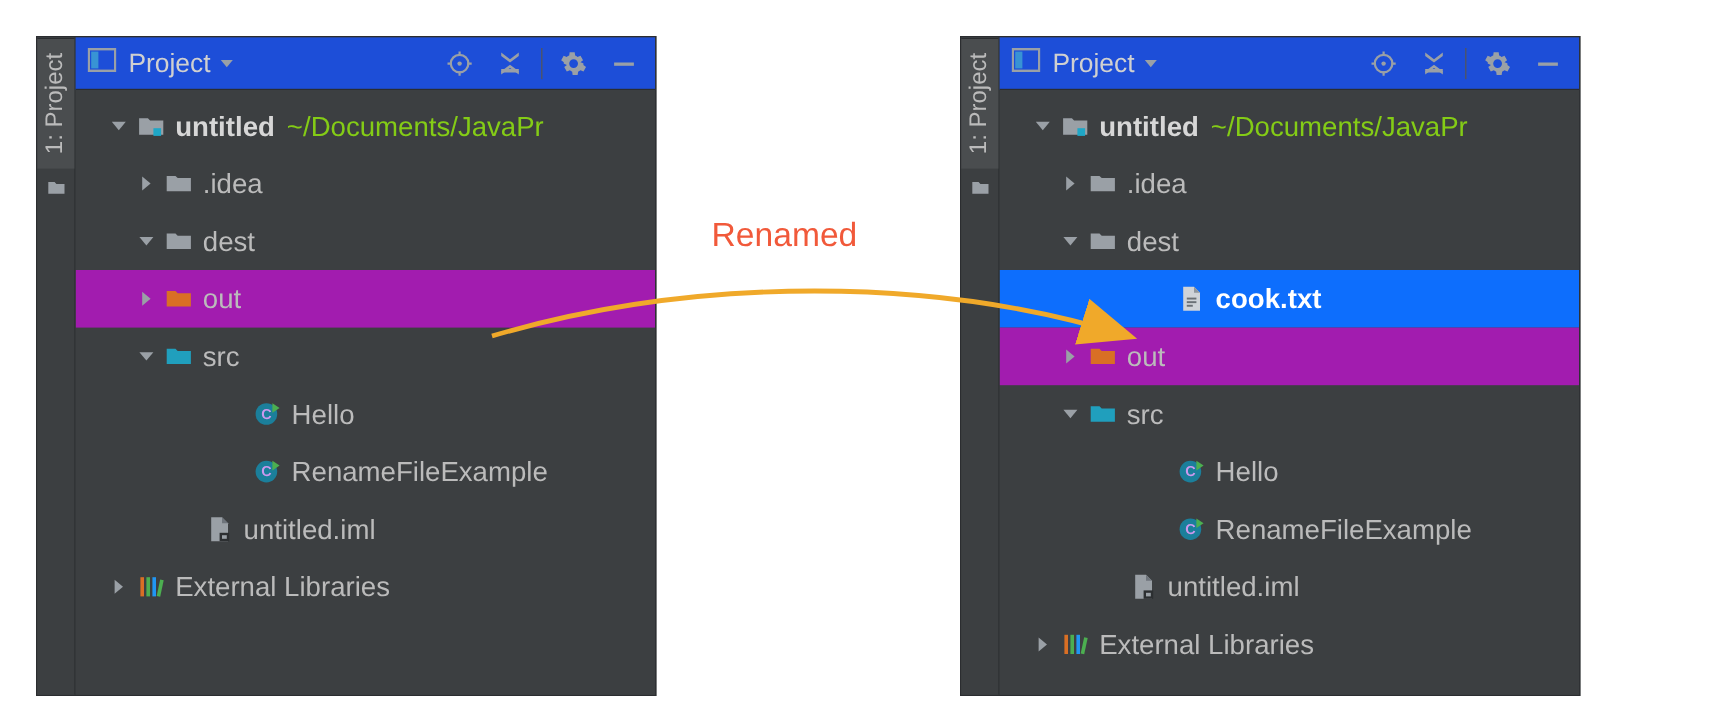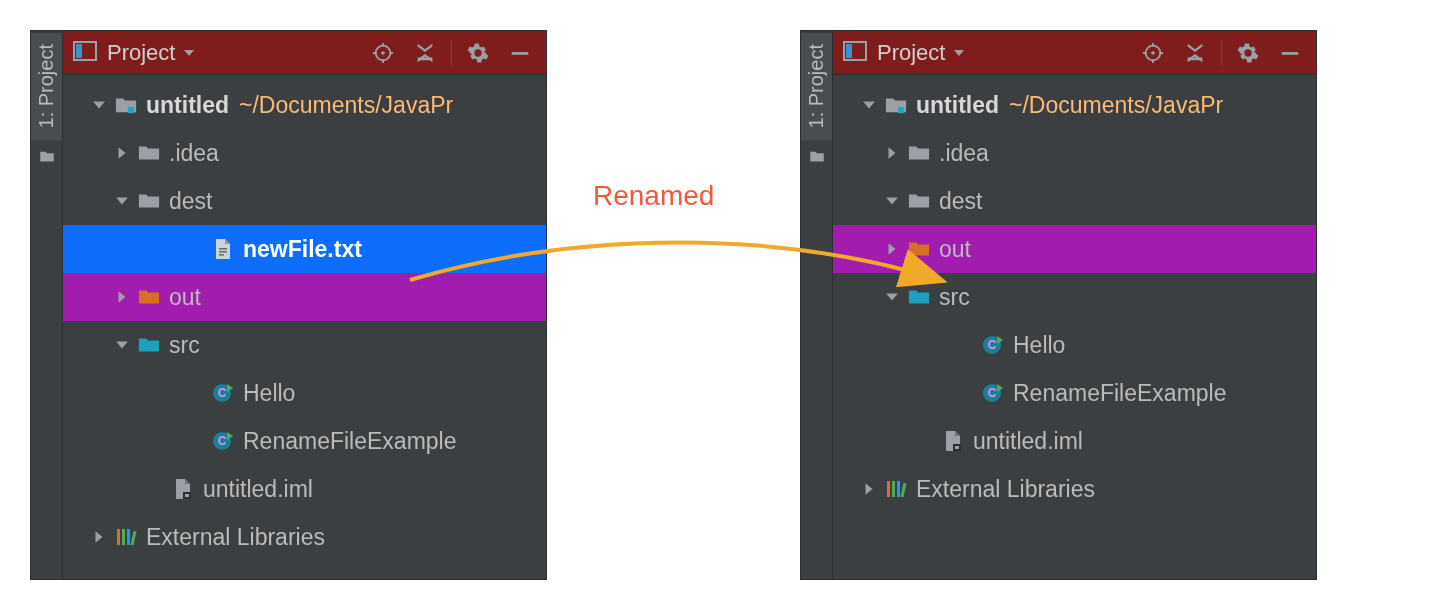--- a/index.html
+++ b/index.html
@@ -44,21 +44,21 @@
     text-align: center;
   }
   .sidebar-icon {
     margin-top: 8px;
     color: #aaa;
   }
 
   .main { flex: 1; display: flex; flex-direction: column; }
   .toolbar {
     height: 44px;
-    background: #7f1d1d;
+    background: #1d4ed8;
     border-bottom: 1px solid #2b2d30;
     display: flex;
     align-items: center;
     padding: 0 10px;
     gap: 10px;
   }
   .toolbar-title {
     color: #d0d0d0;
     font-size: 22px;
     display: flex;
@@ -92,21 +92,21 @@
     margin-right: 4px;
     flex-shrink: 0;
   }
   .tree-row .icon {
     width: 24px; height: 24px; display:inline-flex; align-items:center; justify-content:center;
     margin-right: 8px;
     flex-shrink: 0;
   }
   .tree-row .label { flex-shrink: 0; }
   .tree-row .path {
-    color: #fdba74;
+    color: #84cc16;
     margin-left: 10px;
     font-weight: 400;
     overflow: hidden;
   }
   .tree-row .bold { font-weight: 600; color: #d7d7d7; }
   .tree-row.selected .bold { color: #fff; }
 
   .indent-0 { padding-left: 25px; }
   .indent-1 { padding-left: 48px; }
   .indent-2 { padding-left: 108px; }
@@ -221,32 +221,20 @@
               <path fill="#9aa0a6" d="M1 3l5 6 5-6z"></path>
             </svg>
           </span>
         <span class="icon">
             <svg width="22" height="18" viewBox="0 0 24 18">
               <path class="folder-gray" d="M1 2h8l2 2h12v12H1z"></path>
             </svg>
           </span>
         <span class="label">dest</span>
       </div>
-      <div class="tree-row indent-2 selected" style="padding-left:148px;">
-        <span class="icon">
-            <svg width="20" height="22" viewBox="0 0 20 22">
-              <path fill="#cfd3d8" d="M3 1h9l5 5v15H3z"></path>
-              <path fill="#8f969e" d="M12 1v5h5z"></path>
-              <rect x="6" y="10" width="8" height="1.6" fill="#6a7076"></rect>
-              <rect x="6" y="13" width="8" height="1.6" fill="#6a7076"></rect>
-              <rect x="6" y="16" width="5" height="1.6" fill="#6a7076"></rect>
-            </svg>
-          </span>
-        <span class="label bold">newFile.txt</span>
-      </div>
       <div class="tree-row indent-1 out-row">
         <span class="arrow">
             <svg width="14" height="14" viewBox="0 0 12 12">
               <path fill="#9aa0a6" d="M3 1l6 5-6 5z"></path>
             </svg>
           </span>
         <span class="icon">
             <svg width="22" height="18" viewBox="0 0 24 18">
               <path class="folder-orange" d="M1 2h8l2 2h12v12H1z"></path>
             </svg>
@@ -401,20 +389,32 @@
               <path fill="#9aa0a6" d="M1 3l5 6 5-6z"></path>
             </svg>
           </span>
         <span class="icon">
             <svg width="22" height="18" viewBox="0 0 24 18">
               <path class="folder-gray" d="M1 2h8l2 2h12v12H1z"></path>
             </svg>
           </span>
         <span class="label">dest</span>
       </div>
+      <div class="tree-row indent-2 selected" style="padding-left:148px;">
+        <span class="icon">
+            <svg width="20" height="22" viewBox="0 0 20 22">
+              <path fill="#cfd3d8" d="M3 1h9l5 5v15H3z"></path>
+              <path fill="#8f969e" d="M12 1v5h5z"></path>
+              <rect x="6" y="10" width="8" height="1.6" fill="#6a7076"></rect>
+              <rect x="6" y="13" width="8" height="1.6" fill="#6a7076"></rect>
+              <rect x="6" y="16" width="5" height="1.6" fill="#6a7076"></rect>
+            </svg>
+          </span>
+        <span class="label bold">cook.txt</span>
+      </div>
       <div class="tree-row indent-1 out-row">
         <span class="arrow">
             <svg width="14" height="14" viewBox="0 0 12 12">
               <path fill="#9aa0a6" d="M3 1l6 5-6 5z"></path>
             </svg>
           </span>
         <span class="icon">
             <svg width="22" height="18" viewBox="0 0 24 18">
               <path class="folder-orange" d="M1 2h8l2 2h12v12H1z"></path>
             </svg>

